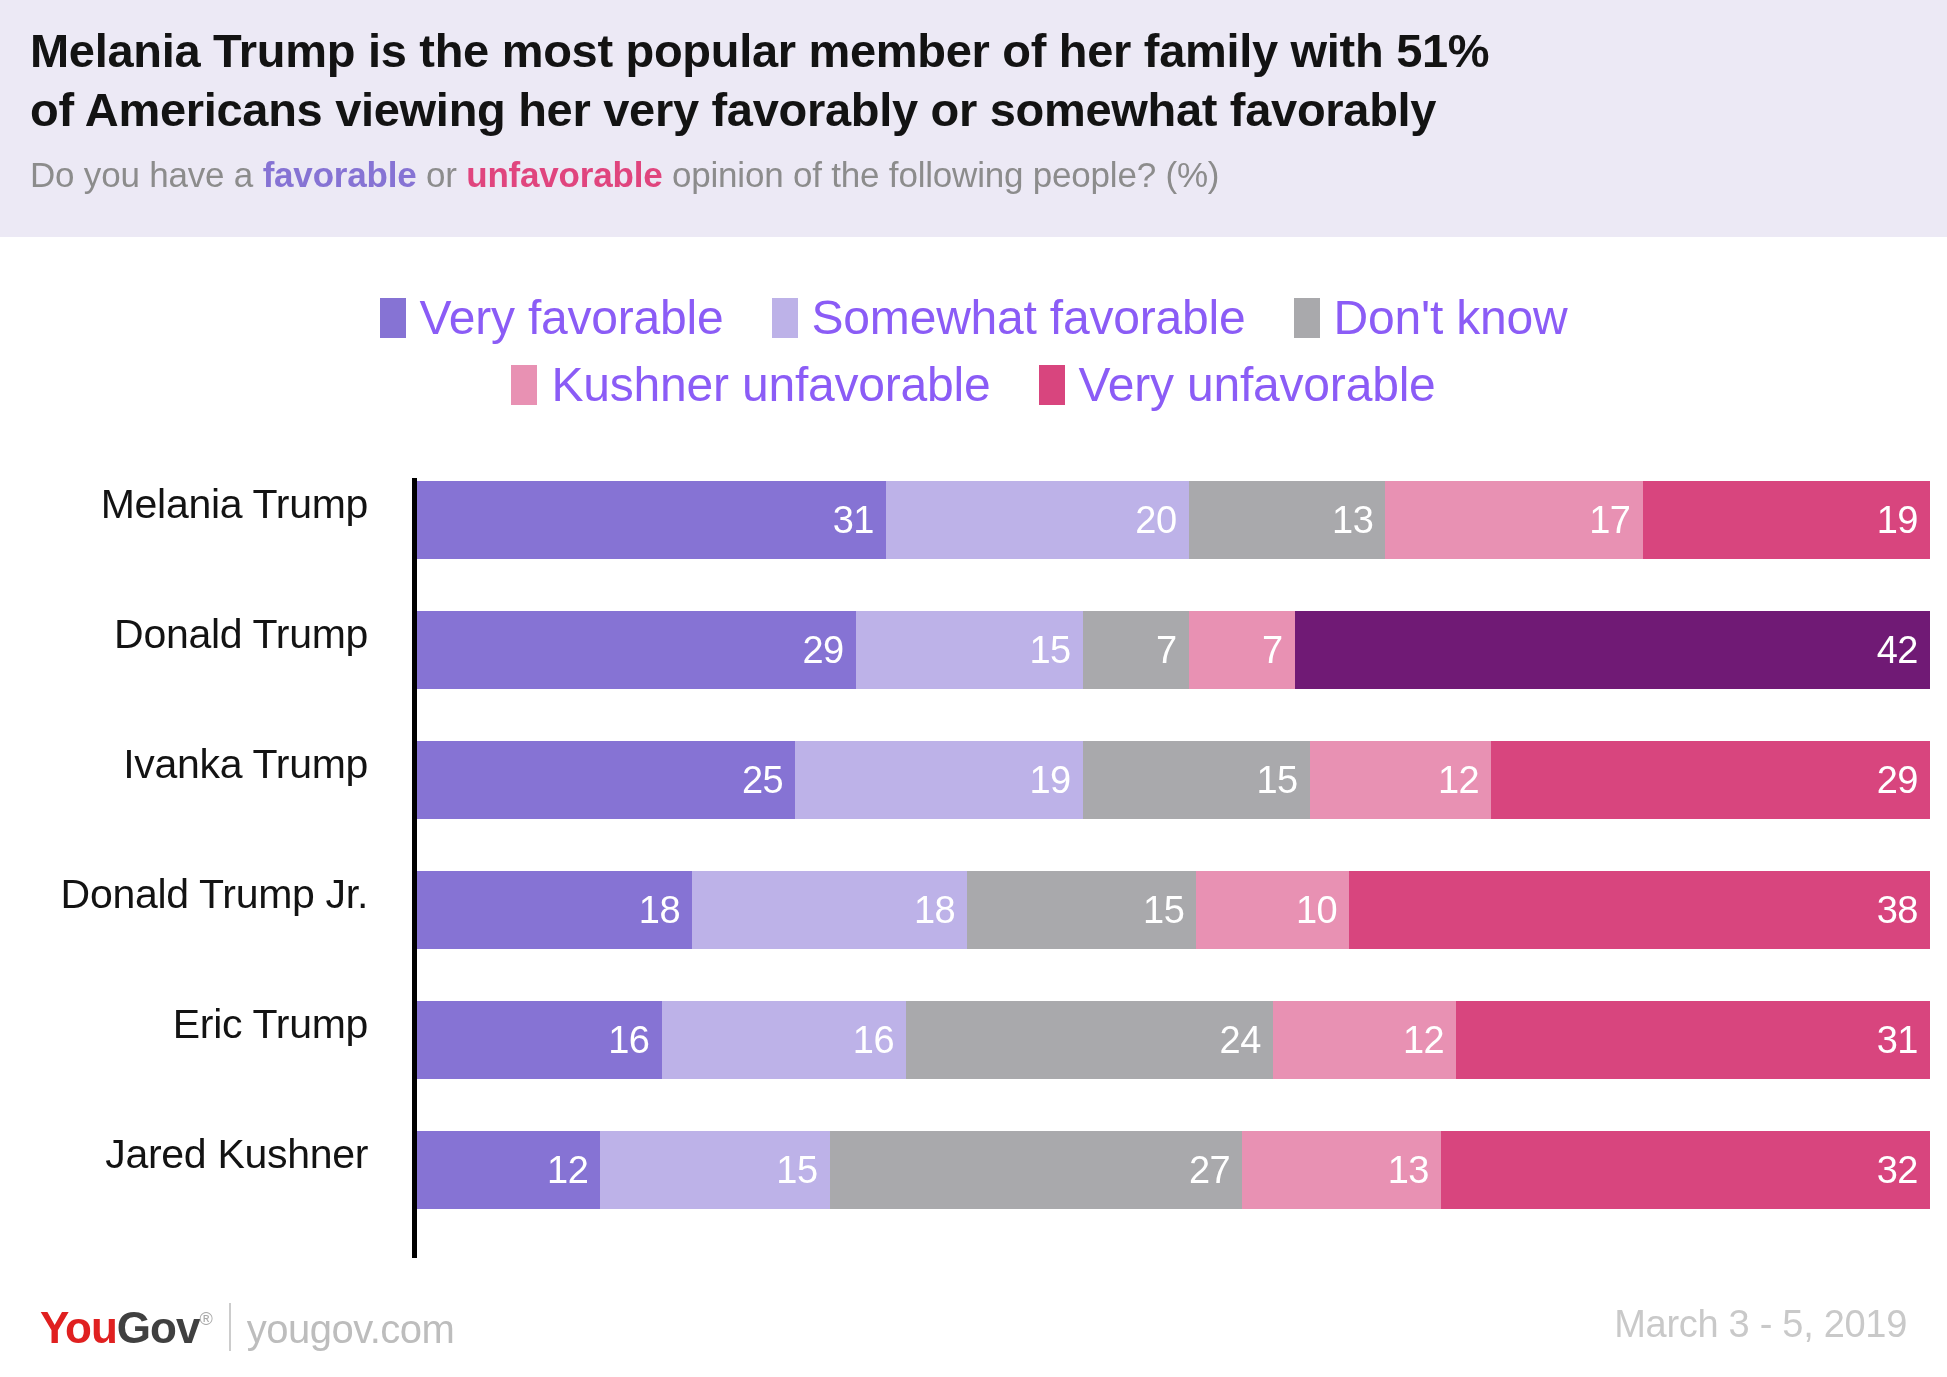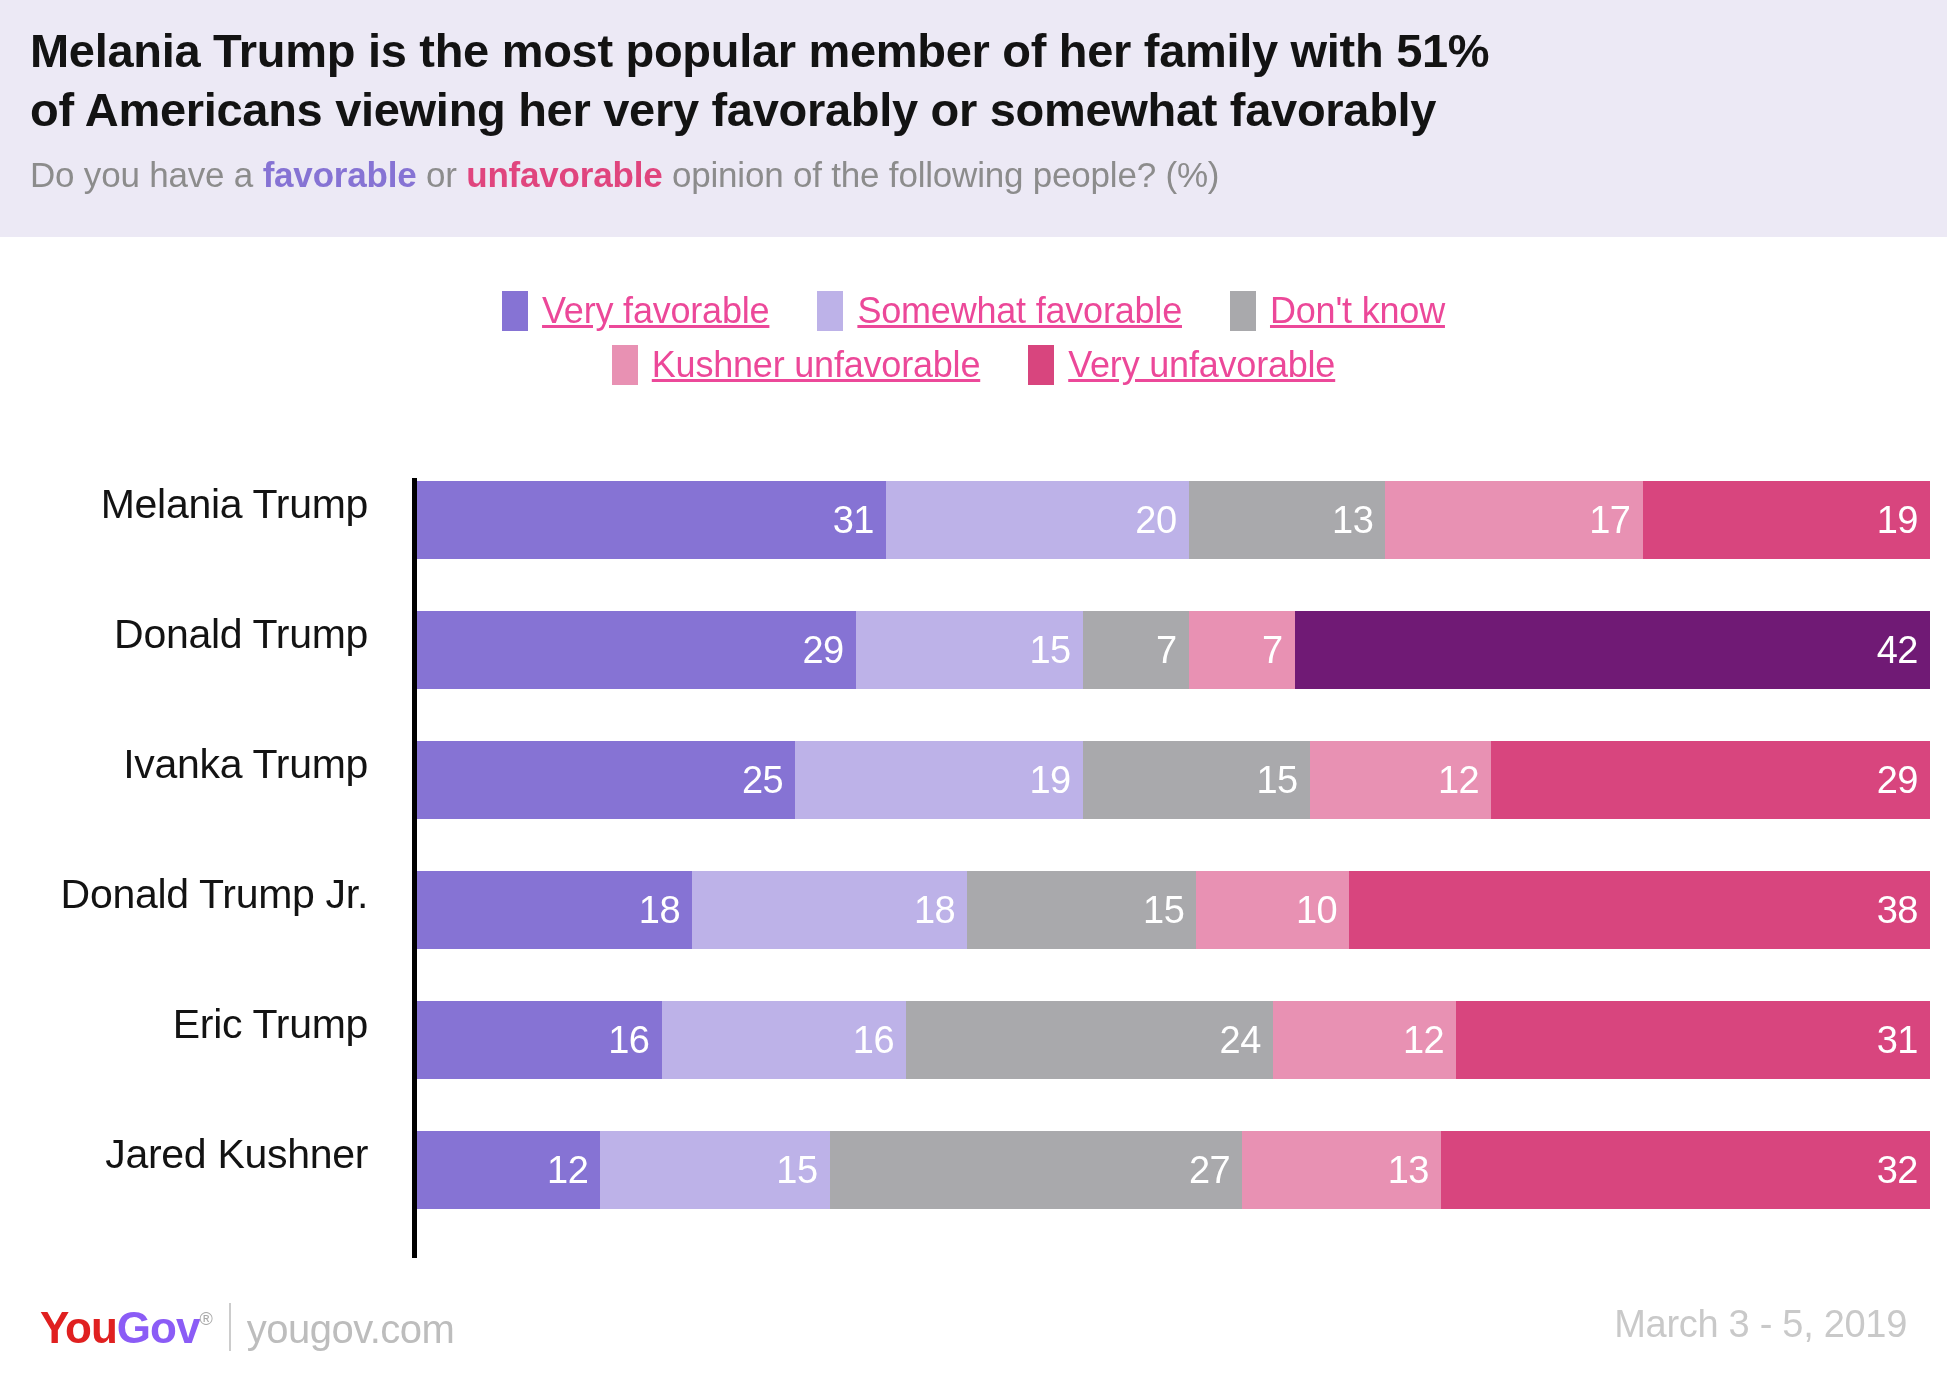--- a/index.html
+++ b/index.html
@@ -68,25 +68,24 @@
     display: flex;
     align-items: center;
     gap: 14px;
   }
   .legend-swatch {
     width: 26px;
     height: 40px;
     flex: none;
   }
   .legend-label {
-    font-size: 36px;
-    color: #ec4899;
+    font-size: 48px;
+    color: #8b5cf6;
     letter-spacing: -0.2px;
     white-space: nowrap;
-    text-decoration: underline;
   }
 
   
   #plot {
     position: absolute;
     left: 0;
     top: 470px;
     width: 1947px;
     height: 790px;
   }
@@ -149,21 +148,21 @@
     height: 110px;
   }
   #yougov-logo {
     position: absolute;
     left: 40px;
     top: 28px;
     display: flex;
     align-items: baseline;
   }
   #yougov-you { color: #e02020; font-size: 44px; font-weight: bold; letter-spacing: -1px; }
-  #yougov-gov { color: #8b5cf6; font-size: 44px; font-weight: bold; letter-spacing: -1px; }
+  #yougov-gov { color: #404040; font-size: 44px; font-weight: bold; letter-spacing: -1px; }
   #yougov-reg { color: #a8a8a8; font-size: 18px; position: relative; top: -18px; }
   #yougov-divider {
     width: 2px;
     height: 48px;
     background: #cccccc;
     margin: 0 16px;
     position: relative;
     top: 8px;
   }
   #yougov-url { color: #bdbdbd; font-size: 40px; letter-spacing: -0.5px; }

